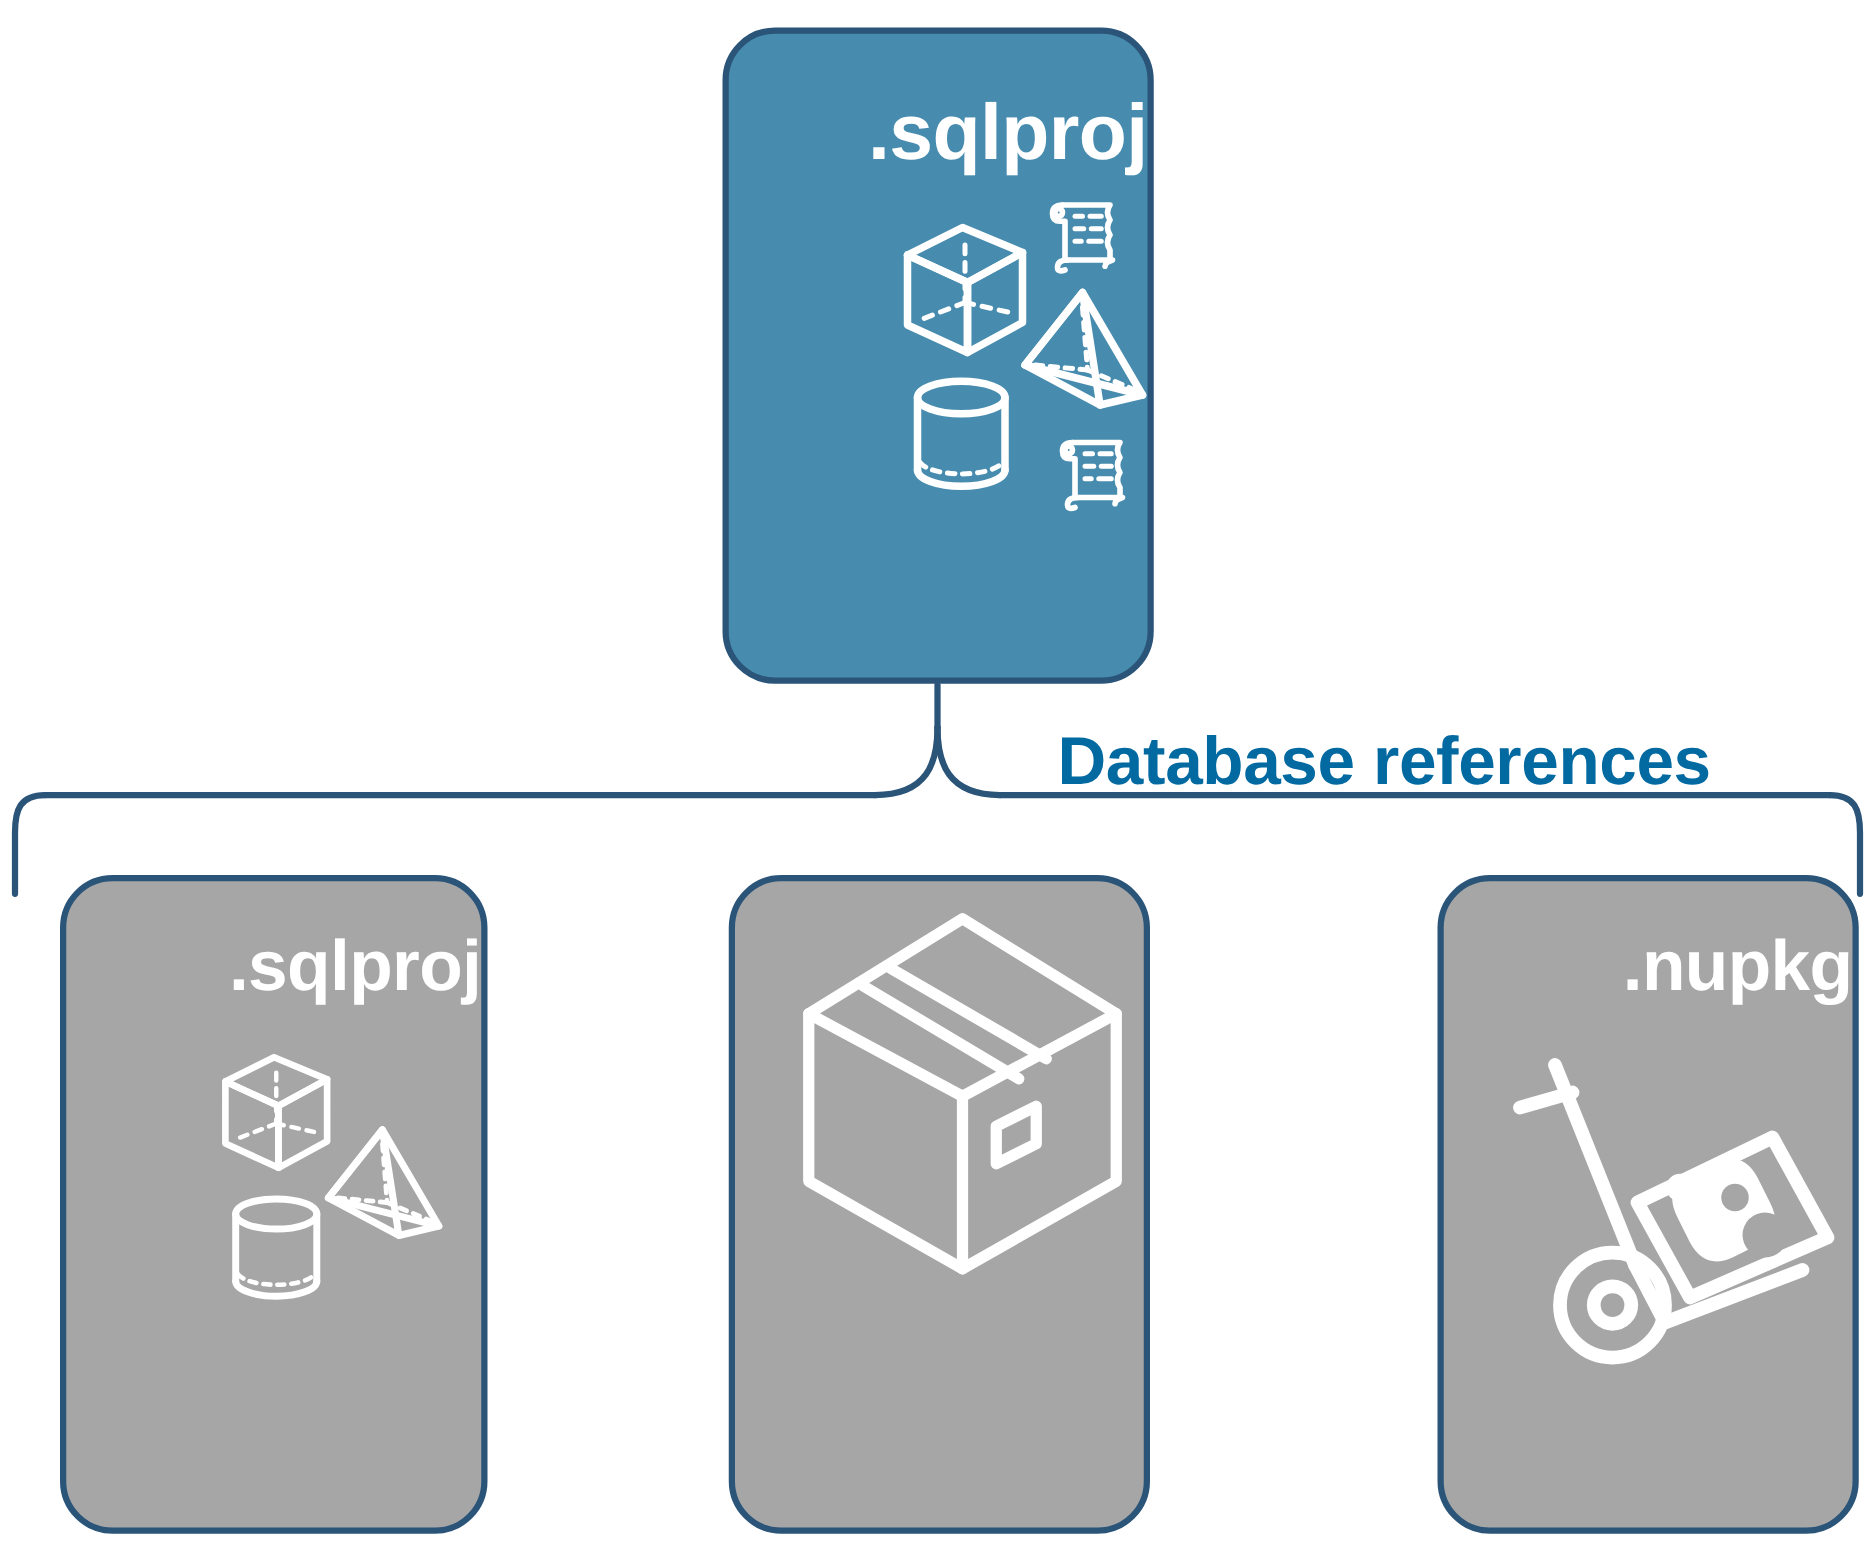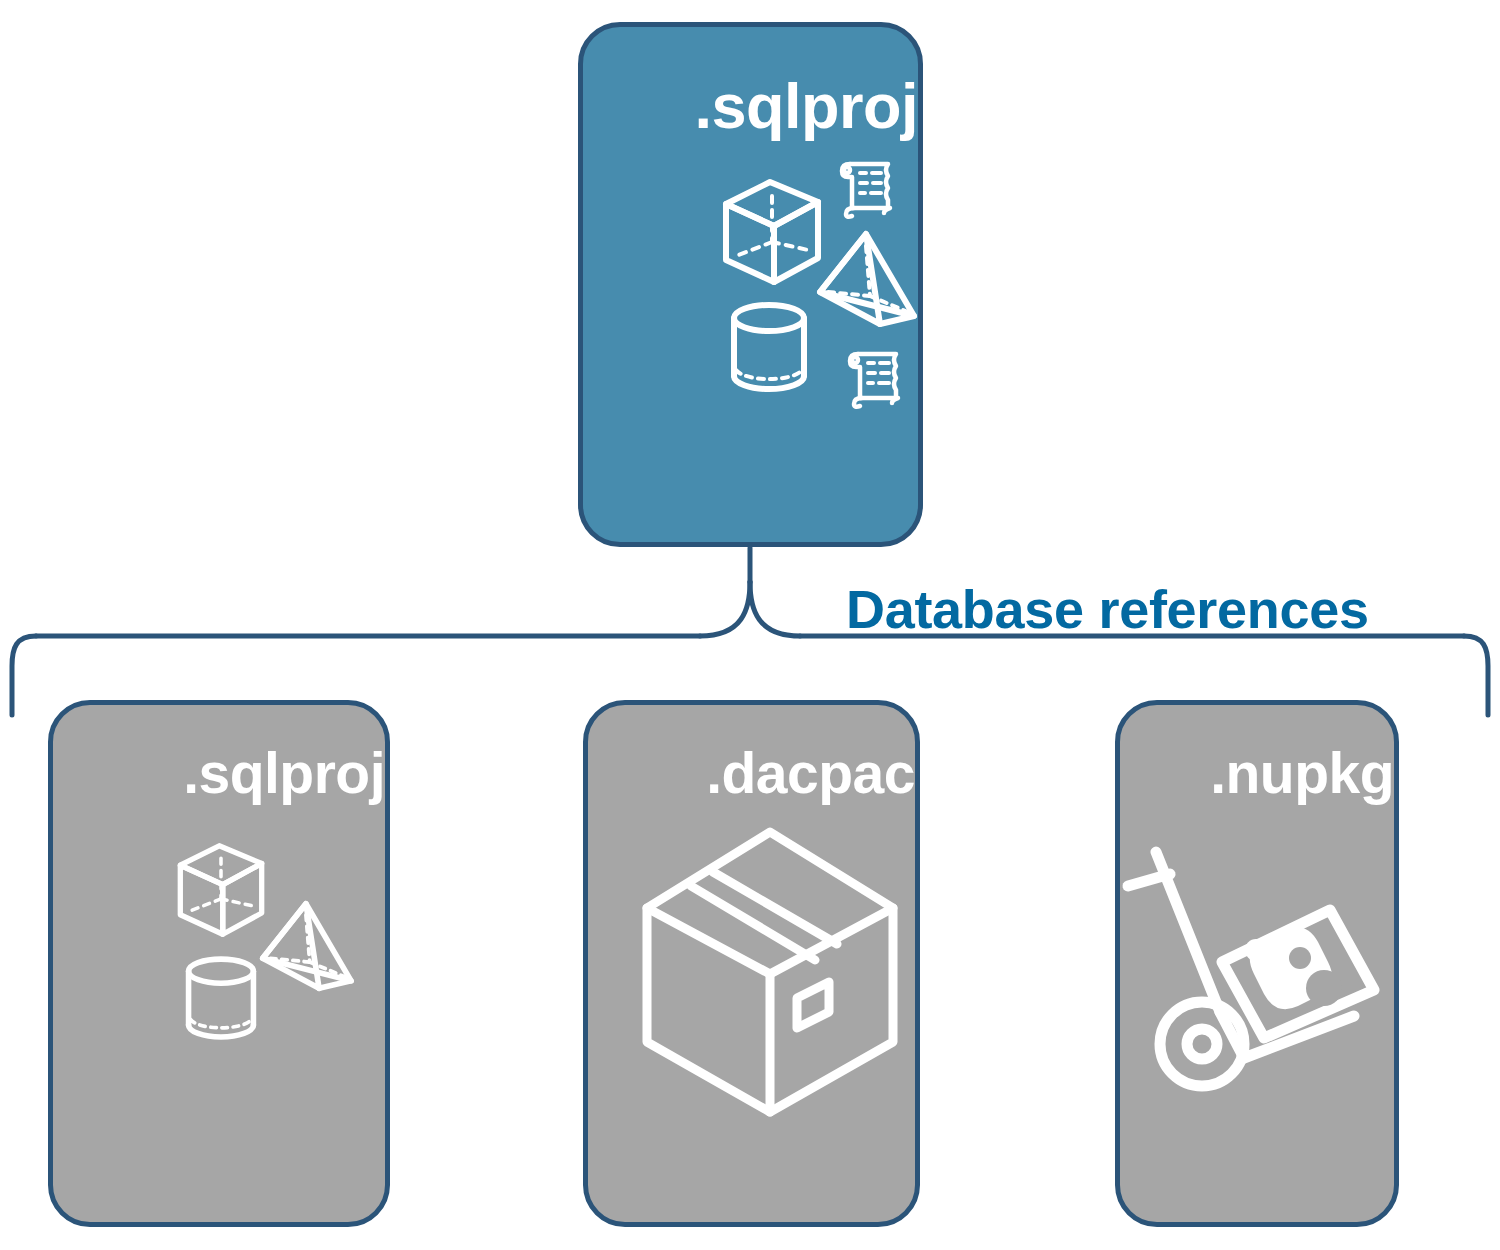--- a/index.html
+++ b/index.html
@@ -53,21 +53,21 @@
     margin-top: 14px;
   }
   
   .card-ref {
     top: 700px;
     height: 527px;
     background: #a6a6a6;
   }
   #card-ref-sqlproj { left: 48px;   width: 342px; }
   #card-ref-dacpac  { left: 583px;  width: 337px; }
-  #card-ref-nupkg   { left: 1115px; width: 284px; padding-left: 45px; }
+  #card-ref-nupkg   { left: 1150px; width: 337px; padding-left: 45px; }
 
   .card-ref .card-title {
     font-size: 57px;
     margin-top: 40px;
   }
   .card-ref .icon-area {
     position: relative;
     margin-top: 16px;
   }
   #card-ref-sqlproj .icon-area { width: 210px; height: 210px; margin-top: 42px; }
@@ -241,21 +241,20 @@
           <path d="M6 16 L6 74"></path>
           <path d="M76 16 L76 74"></path>
           <path d="M6 74 A35 13 0 0 0 76 74"></path>
         </g>
         <path fill="none" stroke="#ffffff" stroke-width="4" stroke-dasharray="6 6" stroke-linecap="round" d="M8 68 A34 12 0 0 0 74 68"></path>
       </svg>
     </div>
   </div>
 
   <div class="card card-ref" id="card-ref-dacpac">
-    <div class="card-title">.dacpac</div>
 
     <div class="icon-area">
       <svg style="left:0px; top:0px;" width="290" height="300" viewBox="0 0 290 300">
         <g fill="none" stroke="#ffffff" stroke-width="9" stroke-linejoin="round" stroke-linecap="round">
 
           <path d="M145 12 L268 88 L268 222 L145 292 L22 222 L22 88 Z"></path>
 
           <path d="M145 154 L145 292"></path>
 
           <path d="M22 88 L145 154 L268 88"></path>

